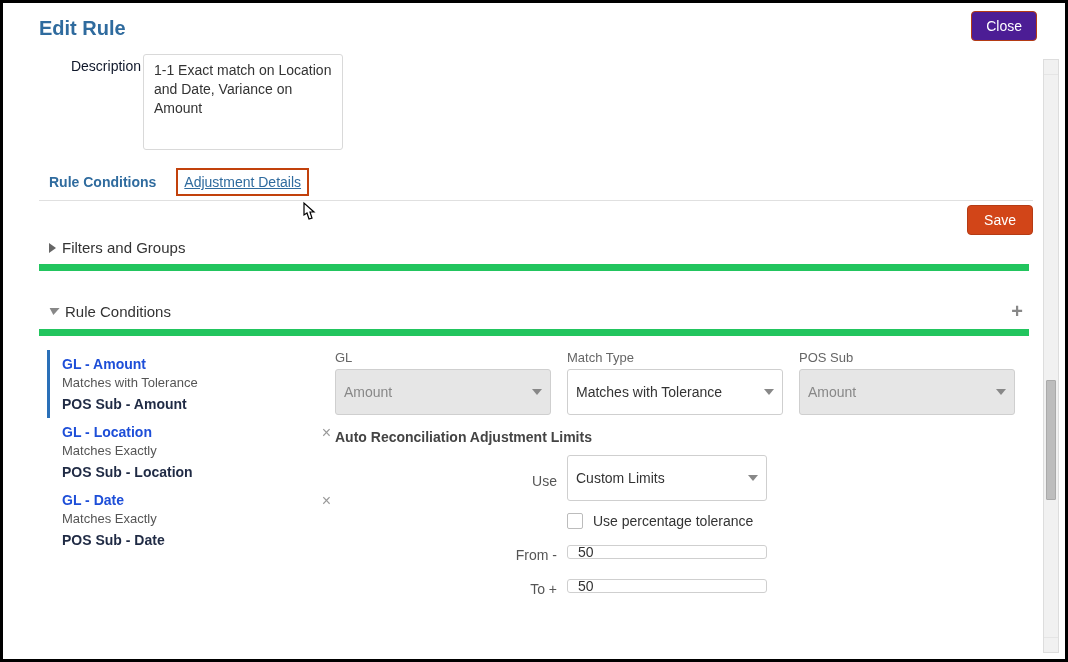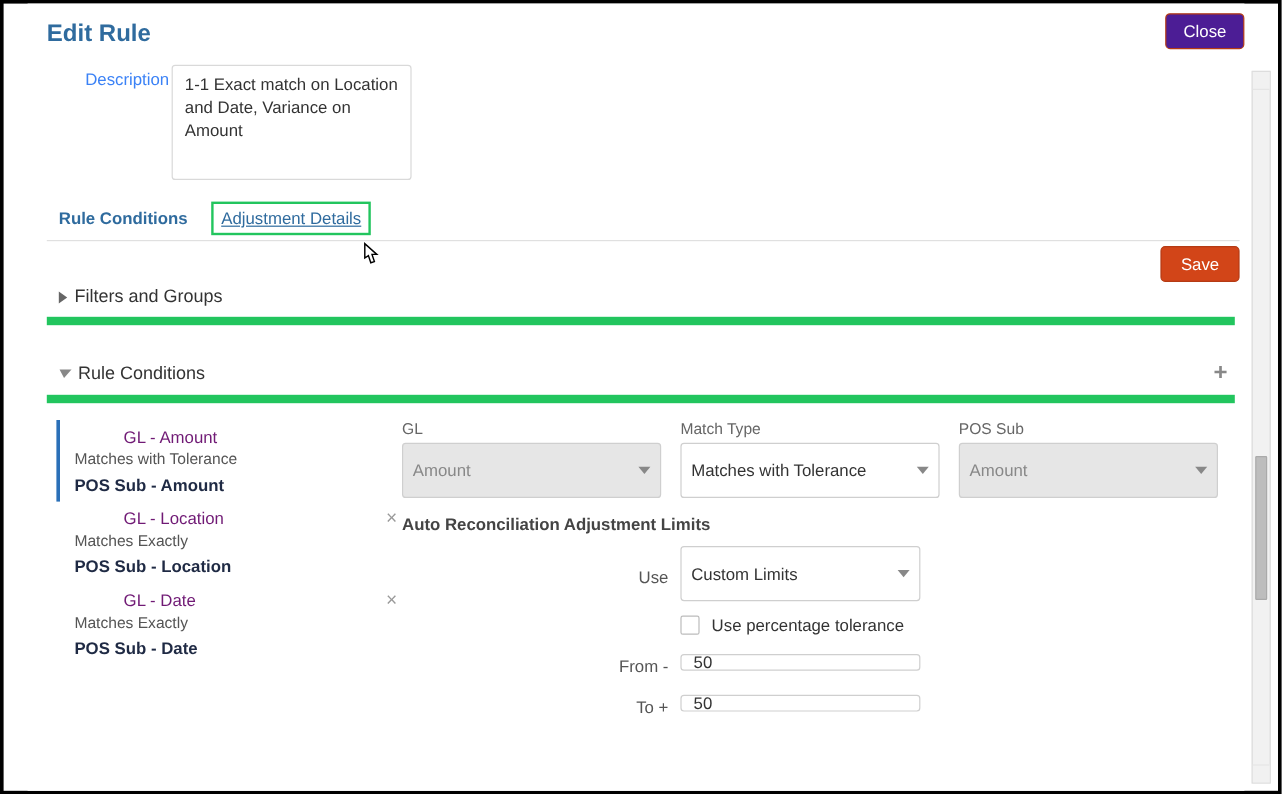--- a/index.html
+++ b/index.html
@@ -34,35 +34,35 @@
     content:""; position:absolute; top:0; left:0; right:0; height:14px; background:#f1f1f1; border-bottom:1px solid #e5e5e5;
   }
   .scroll-track::after {
     content:""; position:absolute; bottom:0; left:0; right:0; height:14px; background:#f1f1f1; border-top:1px solid #e5e5e5;
   }
   .scroll-thumb {
     position:absolute; top:320px; left:2px; right:2px; height:120px; background:#bdbdbd; border:1px solid #aaa; border-radius:1px;
   }
 
   .form-row { display:flex; align-items:flex-start; margin-left:6px; margin-bottom:14px; }
-  .form-label { width:96px; text-align:right; padding-top:4px; color:#3b82f6; font-size:14px; }
+  .form-label { width:96px; text-align:right; padding-top:4px; color:#0f172a; font-size:14px; }
   .textarea {
     margin-left:2px; width:200px; height:96px; border:1px solid #d9d9d9; border-radius:3px;
     padding:6px 10px; font-size:14px; color:#333; line-height:1.35;
   }
 
   .tabs {
     display:flex; gap:18px; padding:4px 0 0 8px; border-bottom:1px solid #e0e0e0;
     margin-right:4px;
   }
   .tab { font-size:14px; padding:6px 2px 8px; cursor:pointer; }
   .tab.active { color:#2f6b9e; font-weight:bold; }
   .tab.highlight {
     color:#2f6b9e; text-decoration:underline;
-    border:2px solid #22c55e; padding:4px 6px 4px 6px; margin-bottom:4px;
+    border:2px solid #c2410c; padding:4px 6px 4px 6px; margin-bottom:4px;
   }
 
   .cursor-icon {
     position:absolute; left:275px; top:198px; pointer-events:none;
   }
 
   .content { padding-top:8px; position:relative; }
   .save-btn {
     position:absolute; top:4px; right:4px;
     background:#d24518; color:#fff; border:1px solid #b53b14;
@@ -77,21 +77,21 @@
   .tri-right { width:0;height:0;border-top:5px solid transparent;border-bottom:5px solid transparent;border-left:7px solid #666; }
   .tri-down { width:0;height:0;border-left:5px solid transparent;border-right:5px solid transparent;border-top:7px solid #888; transform:skewX(-10deg); }
   .plus-icon {
     margin-left:auto; margin-right:6px; color:#888; font-size:20px; font-weight:bold; cursor:pointer; line-height:1;
   }
 
   .conds-area { display:flex; margin-top:14px; }
   .cond-list { width:296px; padding-left:8px; }
   .cond-item { border-left:3px solid transparent; padding:6px 8px 6px 12px; position:relative; }
   .cond-item.selected { border-left:3px solid #2a70b8; }
-  .cond-line1 { font-weight:normal; color:#701a75; font-size:14px;margin-left:41px; }
+  .cond-line1 { font-weight:bold; color:#1d4ed8; font-size:14px; }
   .cond-line2 { color:#555; font-size:13px; margin-top:3px; }
   .cond-line3 { font-weight:bold; color:#1f2a44; font-size:14px; margin-top:6px; }
   .cond-del {
     position:absolute; right:4px; top:6px; color:#999; font-size:16px; cursor:pointer; font-weight:normal;
   }
 
   .detail-panel { flex:1; padding-right:12px; }
   .field-row { display:flex; gap:16px; margin-bottom:14px; }
   .field-col { flex:1; max-width:216px; }
   .field-label { color:#666; font-size:13px; margin-bottom:4px; }

